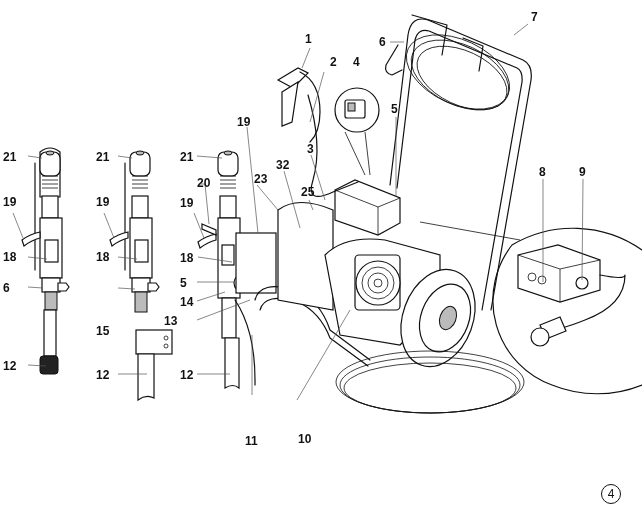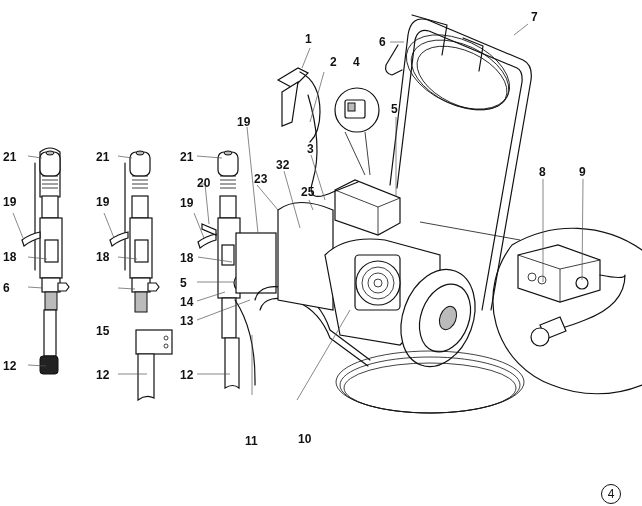--- a/index.html
+++ b/index.html
@@ -207,21 +207,21 @@
 <div class="callout" style="left:391px;top:103px;">5</div>
 <div class="callout" style="left:379px;top:36px;">6</div>
 <div class="callout" style="left:531px;top:11px;">7</div>
 <div class="callout" style="left:539px;top:166px;">8</div>
 <div class="callout" style="left:579px;top:166px;">9</div>
 <div class="callout" style="left:298px;top:433px;">10</div>
 <div class="callout" style="left:245px;top:435px;">11</div>
 <div class="callout" style="left:3px;top:360px;">12</div>
 <div class="callout" style="left:96px;top:369px;">12</div>
 <div class="callout" style="left:180px;top:369px;">12</div>
-<div class="callout" style="left:180px;top:315px;">13</div>
+<div class="callout" style="left:164px;top:315px;">13</div>
 <div class="callout" style="left:180px;top:296px;">14</div>
 <div class="callout" style="left:96px;top:289px;margin-top:36px;">15</div>
 <div class="callout" style="left:3px;top:282px;">6</div>
 <div class="callout" style="left:180px;top:277px;">5</div>
 <div class="callout" style="left:3px;top:251px;">18</div>
 <div class="callout" style="left:96px;top:251px;">18</div>
 <div class="callout" style="left:180px;top:252px;">18</div>
 <div class="callout" style="left:3px;top:196px;">19</div>
 <div class="callout" style="left:96px;top:196px;">19</div>
 <div class="callout" style="left:180px;top:197px;">19</div>

